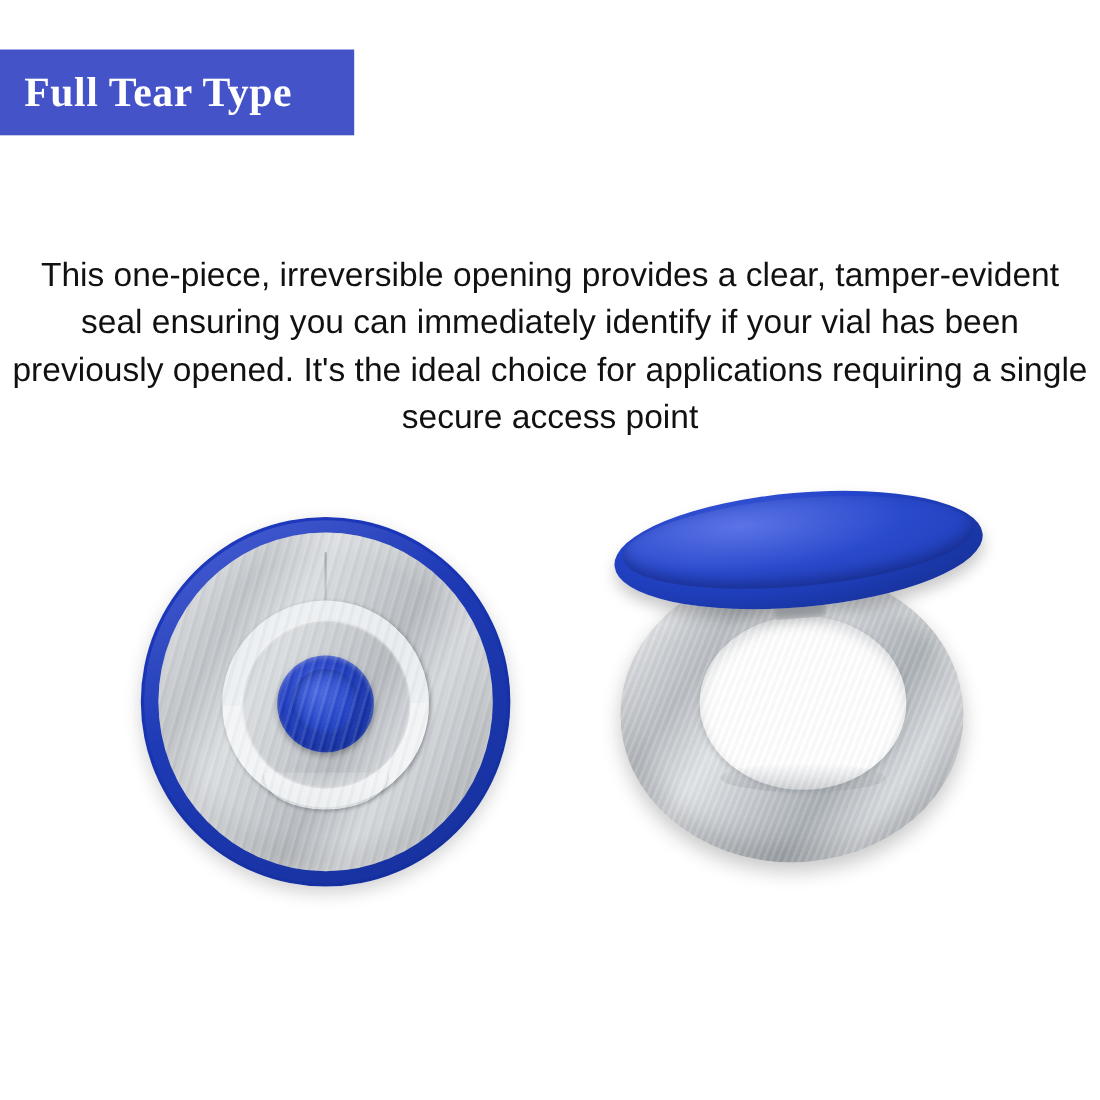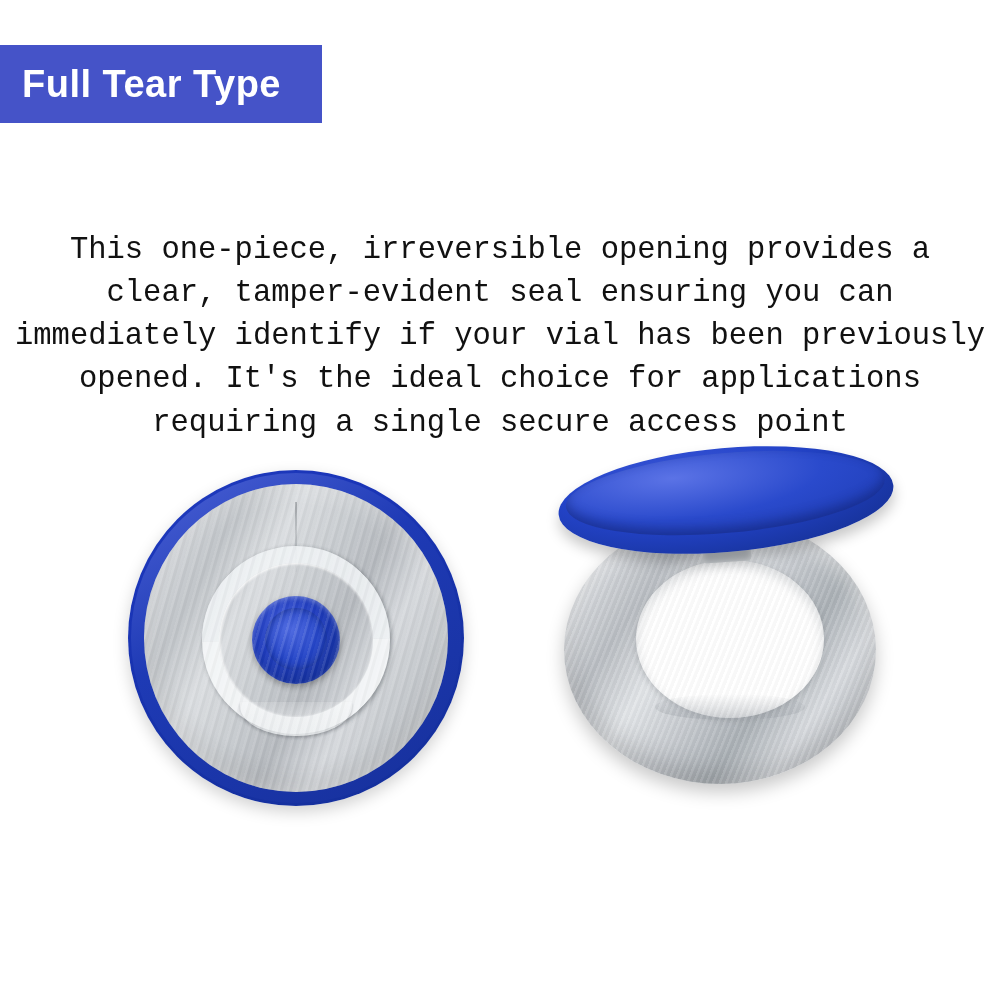--- a/index.html
+++ b/index.html
@@ -24,36 +24,36 @@
     width: 322px;
     height: 78px;
     background: #4553c8;
     display: flex;
     align-items: center;
     box-sizing: border-box;
     padding-left: 22px;
   }
   .banner-title {
     color: #ffffff;
-    font-family: Liberation Sans, sans-serif;
+    font-family: Liberation Serif, serif;
     font-weight: bold;
     font-size: 38px;
     letter-spacing: 0.5px;
     line-height: 1;
     white-space: nowrap;
   }
 
   
   .description {
     position: absolute;
     left: 10px;
     top: 198px;
     width: 980px;
     text-align: center;
-    font-family: Liberation Mono, monospace;
+    font-family: Liberation Sans, sans-serif;
     font-size: 30.5px;
     line-height: 1.42;
     color: #111111;
   }
 
   
   .photo-area {
     position: absolute;
     left: 0;
     top: 430px;

